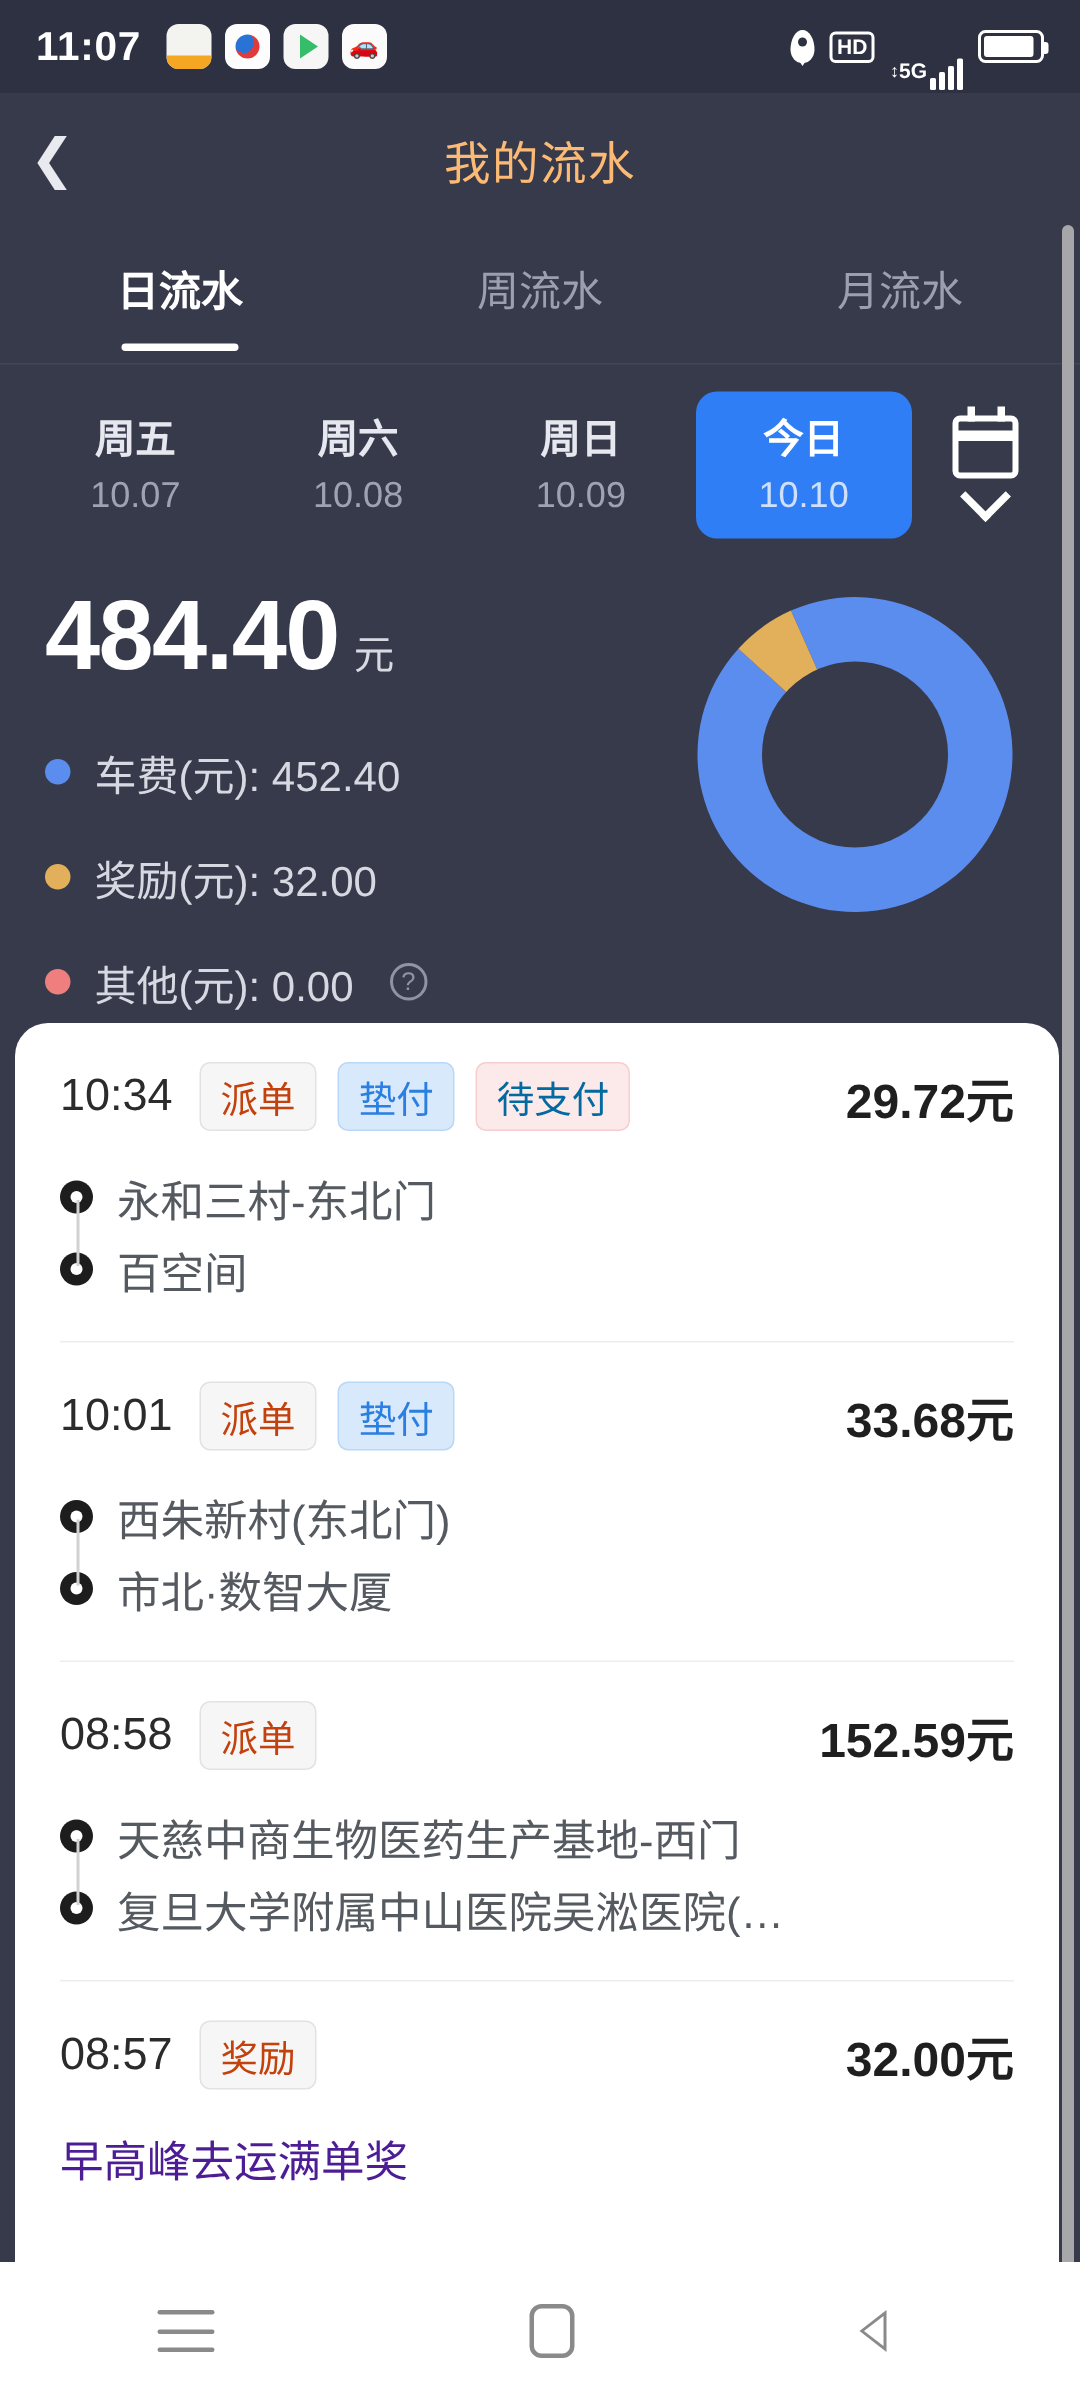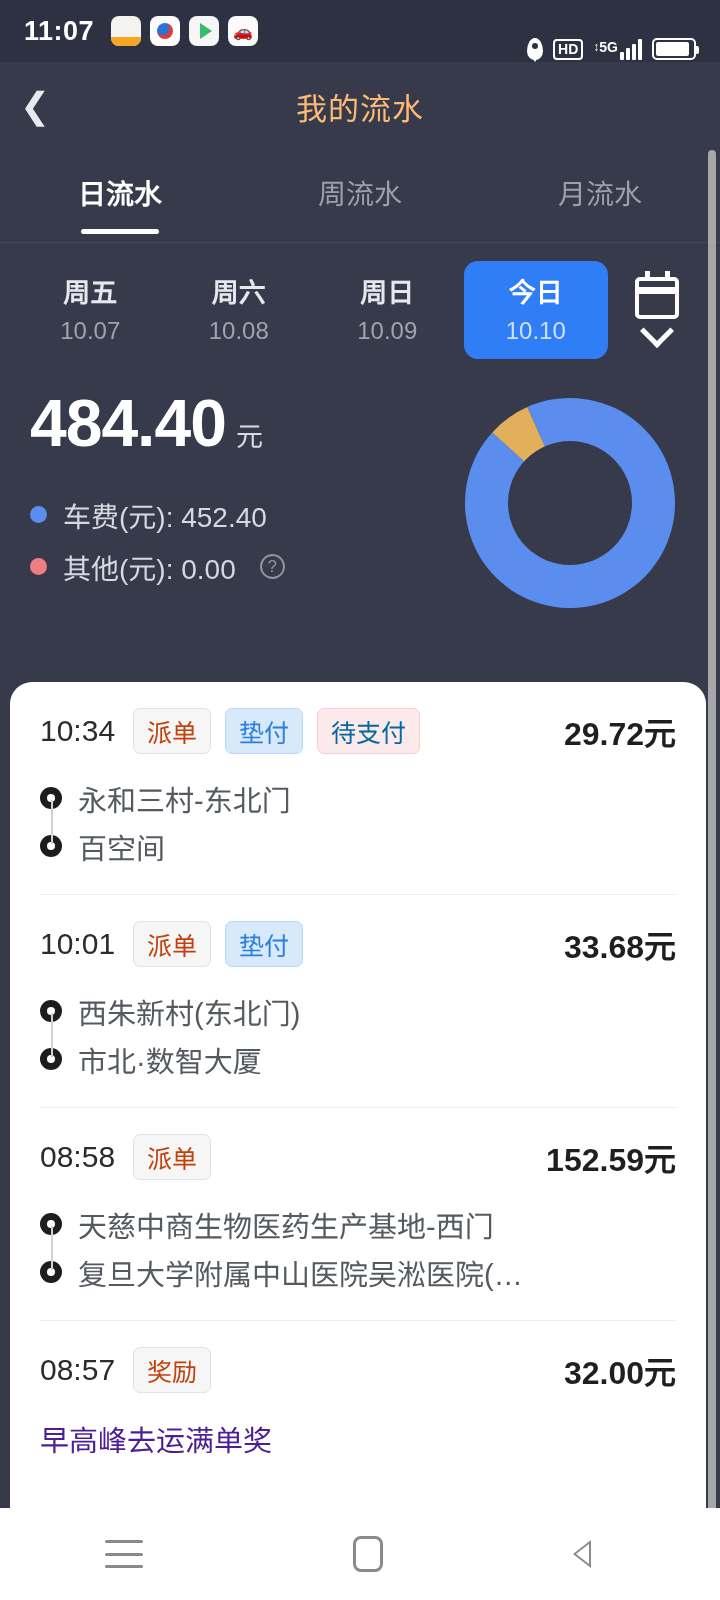--- a/index.html
+++ b/index.html
@@ -21,21 +21,21 @@
              justify-content:center; font-size:17px; font-weight:700; overflow:hidden; position:relative; }
   .app-a { background:#f3f3f0; color:#27b96a; }
   .app-a::after{content:"";position:absolute;left:0;bottom:0;width:100%;height:9px;background:#f5a623;}
   .app-b { background:#fdfdfd; }
   .app-b::before{content:"";position:absolute;width:16px;height:16px;border-radius:50%;
                  background:radial-gradient(circle at 35% 35%,#2a73d6 0 45%,#e03a3a 46% 100%);}
   .app-c { background:#f6f6f6; }
   .app-c::before{content:"";position:absolute;width:0;height:0;border-left:12px solid #35bd6a;
                  border-top:8px solid transparent;border-bottom:8px solid transparent;margin-left:3px;}
   .app-d { background:#fbfbfb; color:#2c2c2c; font-size:16px; }
-  .sb-right { margin-left:auto; display:flex; align-items:flex-end; gap:10px;padding-left:37px; }
+  .sb-right { margin-left:auto; display:flex; align-items:center; gap:10px;padding-left:37px; }
   .icon-pin { width:16px; height:22px; background:#fff; border-radius:50% 50% 50% 50%/60% 60% 40% 40%;
               position:relative; }
   .icon-pin::after{content:"";position:absolute;left:50%;top:15px;transform:translateX(-50%);
                    border-left:6px solid transparent;border-right:6px solid transparent;border-top:9px solid #fff;}
   .icon-pin::before{content:"";position:absolute;left:50%;top:5px;transform:translateX(-50%);
                     width:6px;height:6px;border-radius:50%;background:#2e3141;z-index:2;}
   .icon-hd { border:2px solid #fff; border-radius:4px; font-size:14px; font-weight:700;
              padding:0 3px; line-height:17px; color:#fff; }
   .net { display:flex; align-items:flex-end; gap:2px;margin-top:36px; }
   .net-lbl { font-size:14px; font-weight:700; line-height:1; position:relative; top:-6px; }
@@ -78,21 +78,21 @@
                  box-shadow:20px 0 0 #fff;}
   .chev-d { width:24px; height:24px; border-right:5px solid #fff; border-bottom:5px solid #fff;
             transform:rotate(45deg); margin-top:-6px; }
 
   
   .summary { display:flex; padding:16px 30px 0 30px; }
   .sum-left { flex:1; }
   .total-row { display:flex; align-items:baseline; gap:10px; }
   .total-amt { font-size:66px; font-weight:700; color:#ffffff; letter-spacing:-1px; }
   .total-unit { font-size:27px; color:#d8dae3; }
-  .legend { margin-top:34px; display:flex; flex-direction:column; gap:12px; }
+  .legend { margin-top:34px; display:flex; flex-direction:column; gap:30px; }
   .leg-row { display:flex; align-items:center; gap:16px; }
   .dot { width:17px; height:17px; border-radius:50%; flex:none; }
   .leg-txt { font-size:28px; color:#d7d9e2; }
   .help-ic { width:25px; height:25px; border:2px solid #8f93a2; border-radius:50%; color:#8f93a2;
              font-size:17px; display:flex; align-items:center; justify-content:center; margin-left:8px; }
   .sum-right { width:240px; display:flex; align-items:flex-start; justify-content:center; padding-top:8px; }
 
   
   .panel { position:absolute; left:10px; right:14px; top:682px; bottom:0; background:#ffffff;
            border-radius:22px 22px 0 0; overflow:hidden; }
@@ -206,20 +206,24 @@
       <div class="total-row">
         <span class="total-amt">484.40</span>
         <span class="total-unit">元</span>
       </div>
       <div class="legend">
         <div class="leg-row">
           <span class="dot" style="background:#5b8def"></span>
           <span class="leg-txt">车费(元): 452.40</span>
         </div>
         <div class="leg-row">
+          <span class="dot" style="background:#e2b05a"></span>
+          <span class="leg-txt">奖励(元): 32.00</span>
+        </div>
+        <div class="leg-row">
           <span class="dot" style="background:#ef7f7f"></span>
           <span class="leg-txt">其他(元): 0.00</span>
           <span class="help-ic">?</span>
         </div>
       </div>
     </div>
     <div class="sum-right">
       <svg width="220" height="220" viewBox="0 0 220 220">
         <g transform="translate(110,110)">
 

